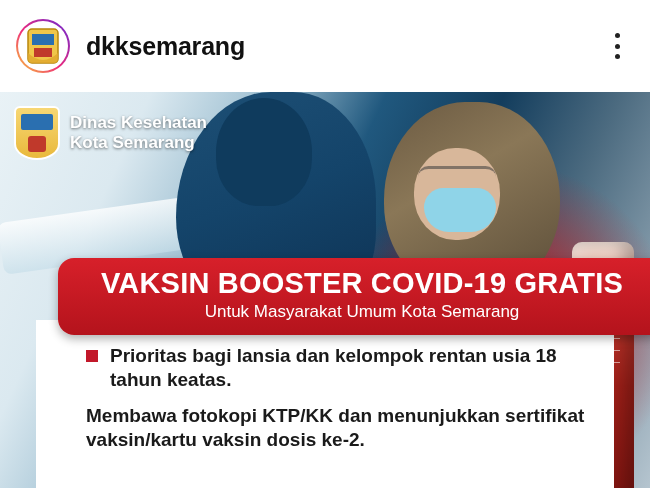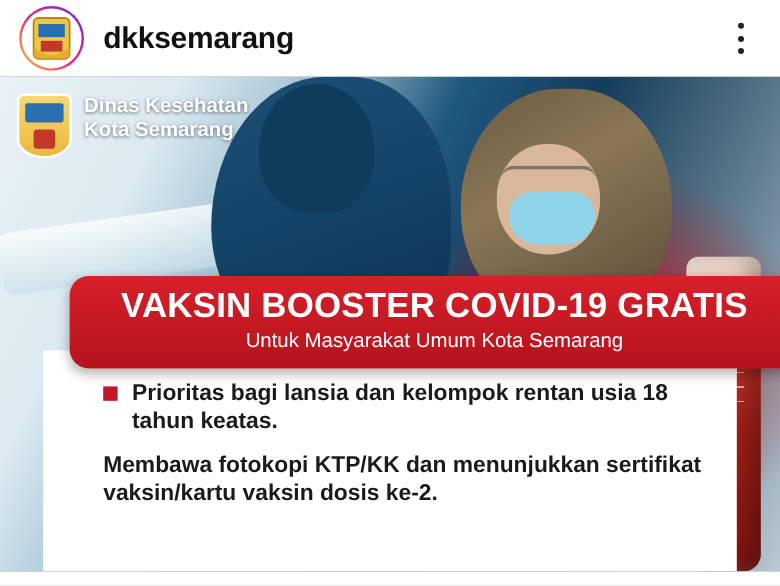--- a/index.html
+++ b/index.html
@@ -18,21 +18,21 @@
     position: relative;
     width: 650px;
     height: 488px;
     background: #ffffff;
     overflow: hidden;
   }
 
   
   .post-header {
     position: relative;
-    height: 64px;
+    height: 92px;
     display: flex;
     align-items: center;
     padding: 1px 16px;
     box-sizing: border-box;
     background: #ffffff;
   }
   .avatar-ring {
     width: 54px;
     height: 54px;
     border-radius: 50%;
@@ -215,21 +215,21 @@
     height: 20px;
     background: #ffffff;
   }
 
   
   .logo-row {
     position: absolute;
     left: 14px;
     top: 14px;
     display: flex;
-    align-items: flex-start;
+    align-items: center;
     gap: 10px;
     z-index: 6;
   }
   .logo-shield {
     width: 42px;
     height: 50px;
     background: linear-gradient(180deg, #f7d774 0%, #e9b93c 100%);
     border: 2px solid #ffffff;
     border-radius: 6px 6px 50% 50% / 6px 6px 30% 30%;
     position: relative;

